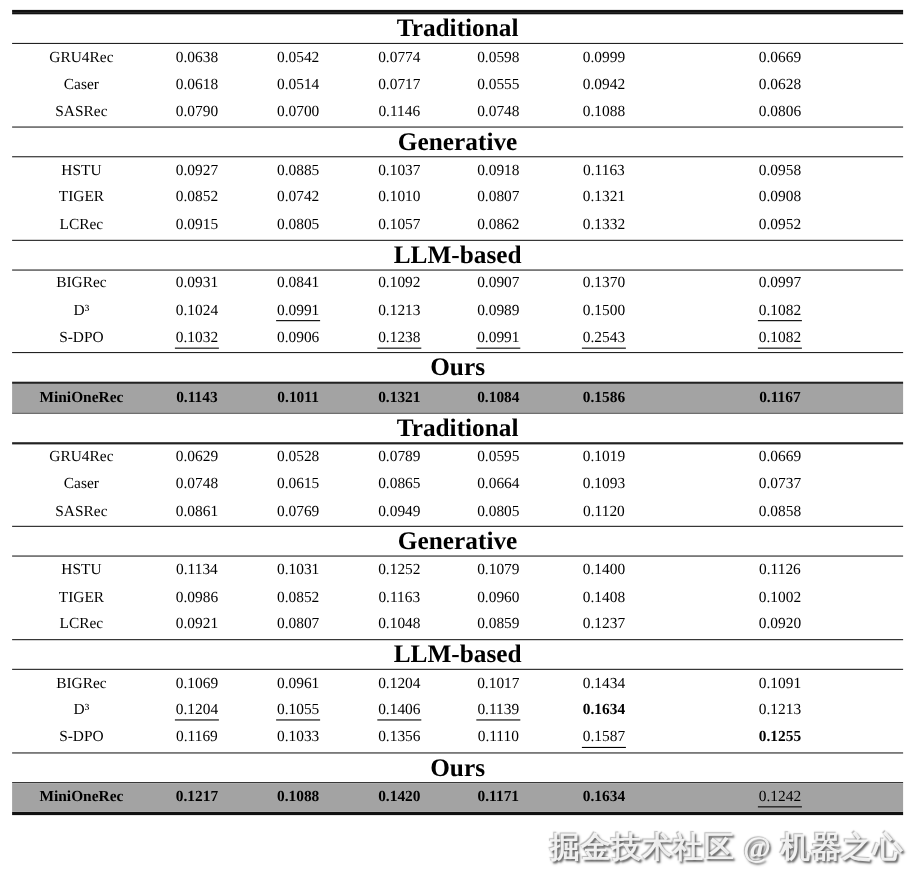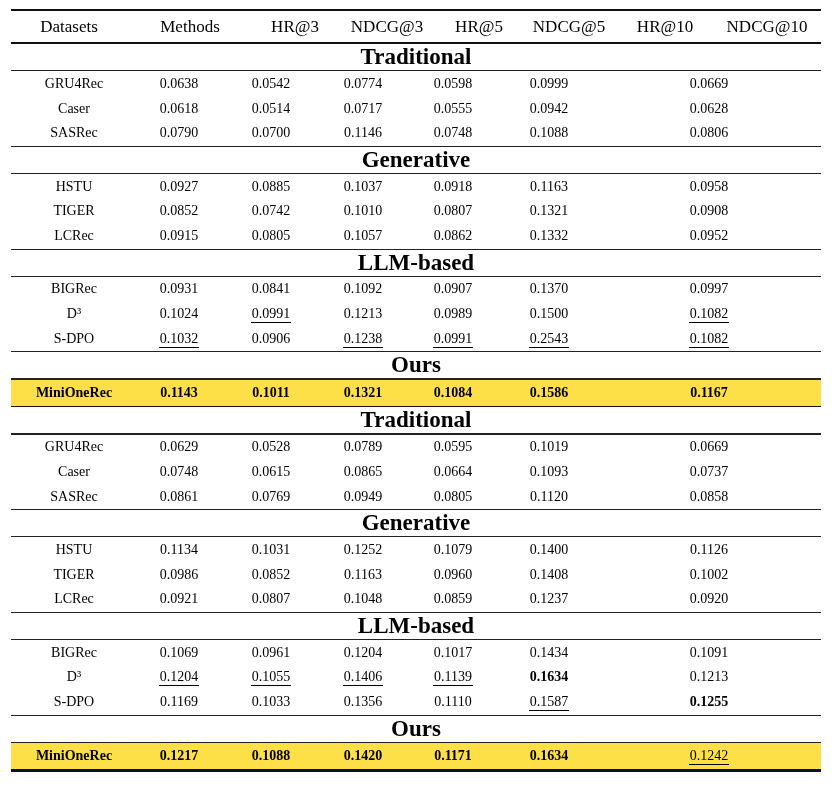--- a/index.html
+++ b/index.html
@@ -40,21 +40,21 @@
   }
   .rule-thin{height:1.2px;background:#222;}
   .row{
     display:grid;
     grid-template-columns:126px 84px 100px 84px 96px 96px 1fr;
     align-items:center;
     height:24.8px;
     font-size:14px;
   }
   .row .cell{text-align:center;white-space:nowrap;}
-  .row.highlight{background:#fde047;height:26px;}
+  .row.highlight{background:#a3a3a3;height:26px;}
   .b{font-weight:bold;}
   .u{border-bottom:1.6px solid #000;padding:0 1px 1px 1px;}
   .watermark{
     position:absolute;
     left:500px;top:752px;
     width:332px;
     font-size:27px;
     font-weight:bold;
     letter-spacing:1px;
     color:rgba(248,248,248,0.92);
@@ -65,30 +65,20 @@
 </style>
 </head>
 <body>
 
 <div class="page">
 
   <div class="table">
 
     <div class="rule-full rule-top"></div>
 
-    <div class="header-row">
-      <div class="hcell">Datasets</div>
-      <div class="hcell">Methods</div>
-      <div class="hcell">HR@3</div>
-      <div class="hcell">NDCG@3</div>
-      <div class="hcell">HR@5</div>
-      <div class="hcell">NDCG@5</div>
-      <div class="hcell">HR@10</div>
-      <div class="hcell">NDCG@10</div>
-    </div>
 
     <div class="rule-full rule-head"></div>
 
     <div class="block">
       <div class="ds-body">
           <div class="section-title">Traditional</div>
           <div class="rule-thin"></div>
           <div class="row">
             <div class="cell">GRU4Rec</div>
             <div class="cell"><span>0.0638</span></div>
@@ -296,14 +286,15 @@
             <div class="cell"><span class="b">0.1634</span></div>
             <div class="cell"><span class="u">0.1242</span></div>
           </div>
         </div>
     </div>
 
     <div class="rule-full rule-bottom"></div>
 
   </div>
 
+  <div class="watermark">掘金技术社区 @ 机器之心</div>
 
 </div>
 
 </body></html>

